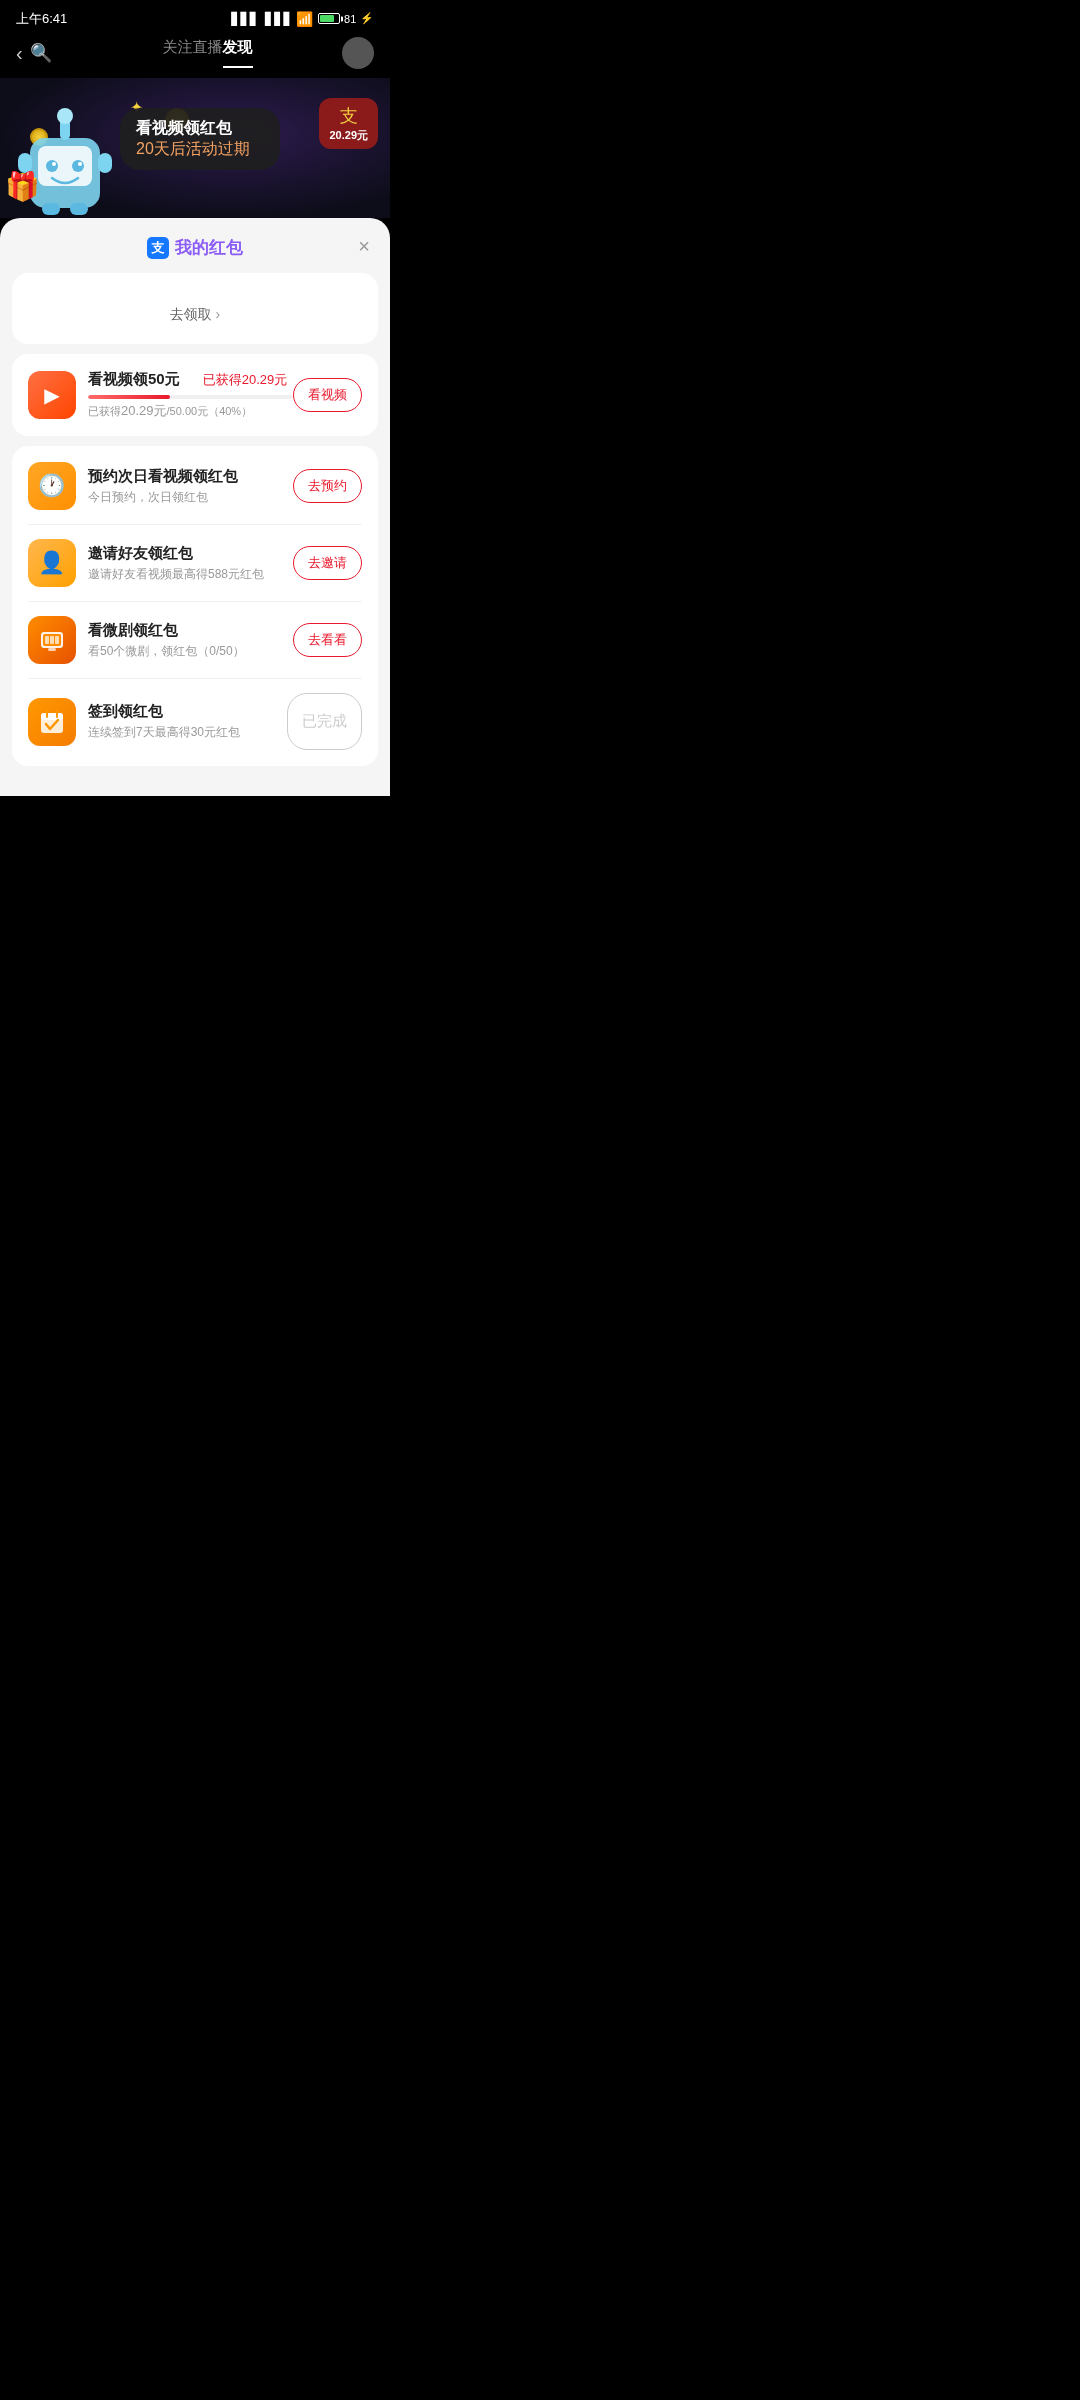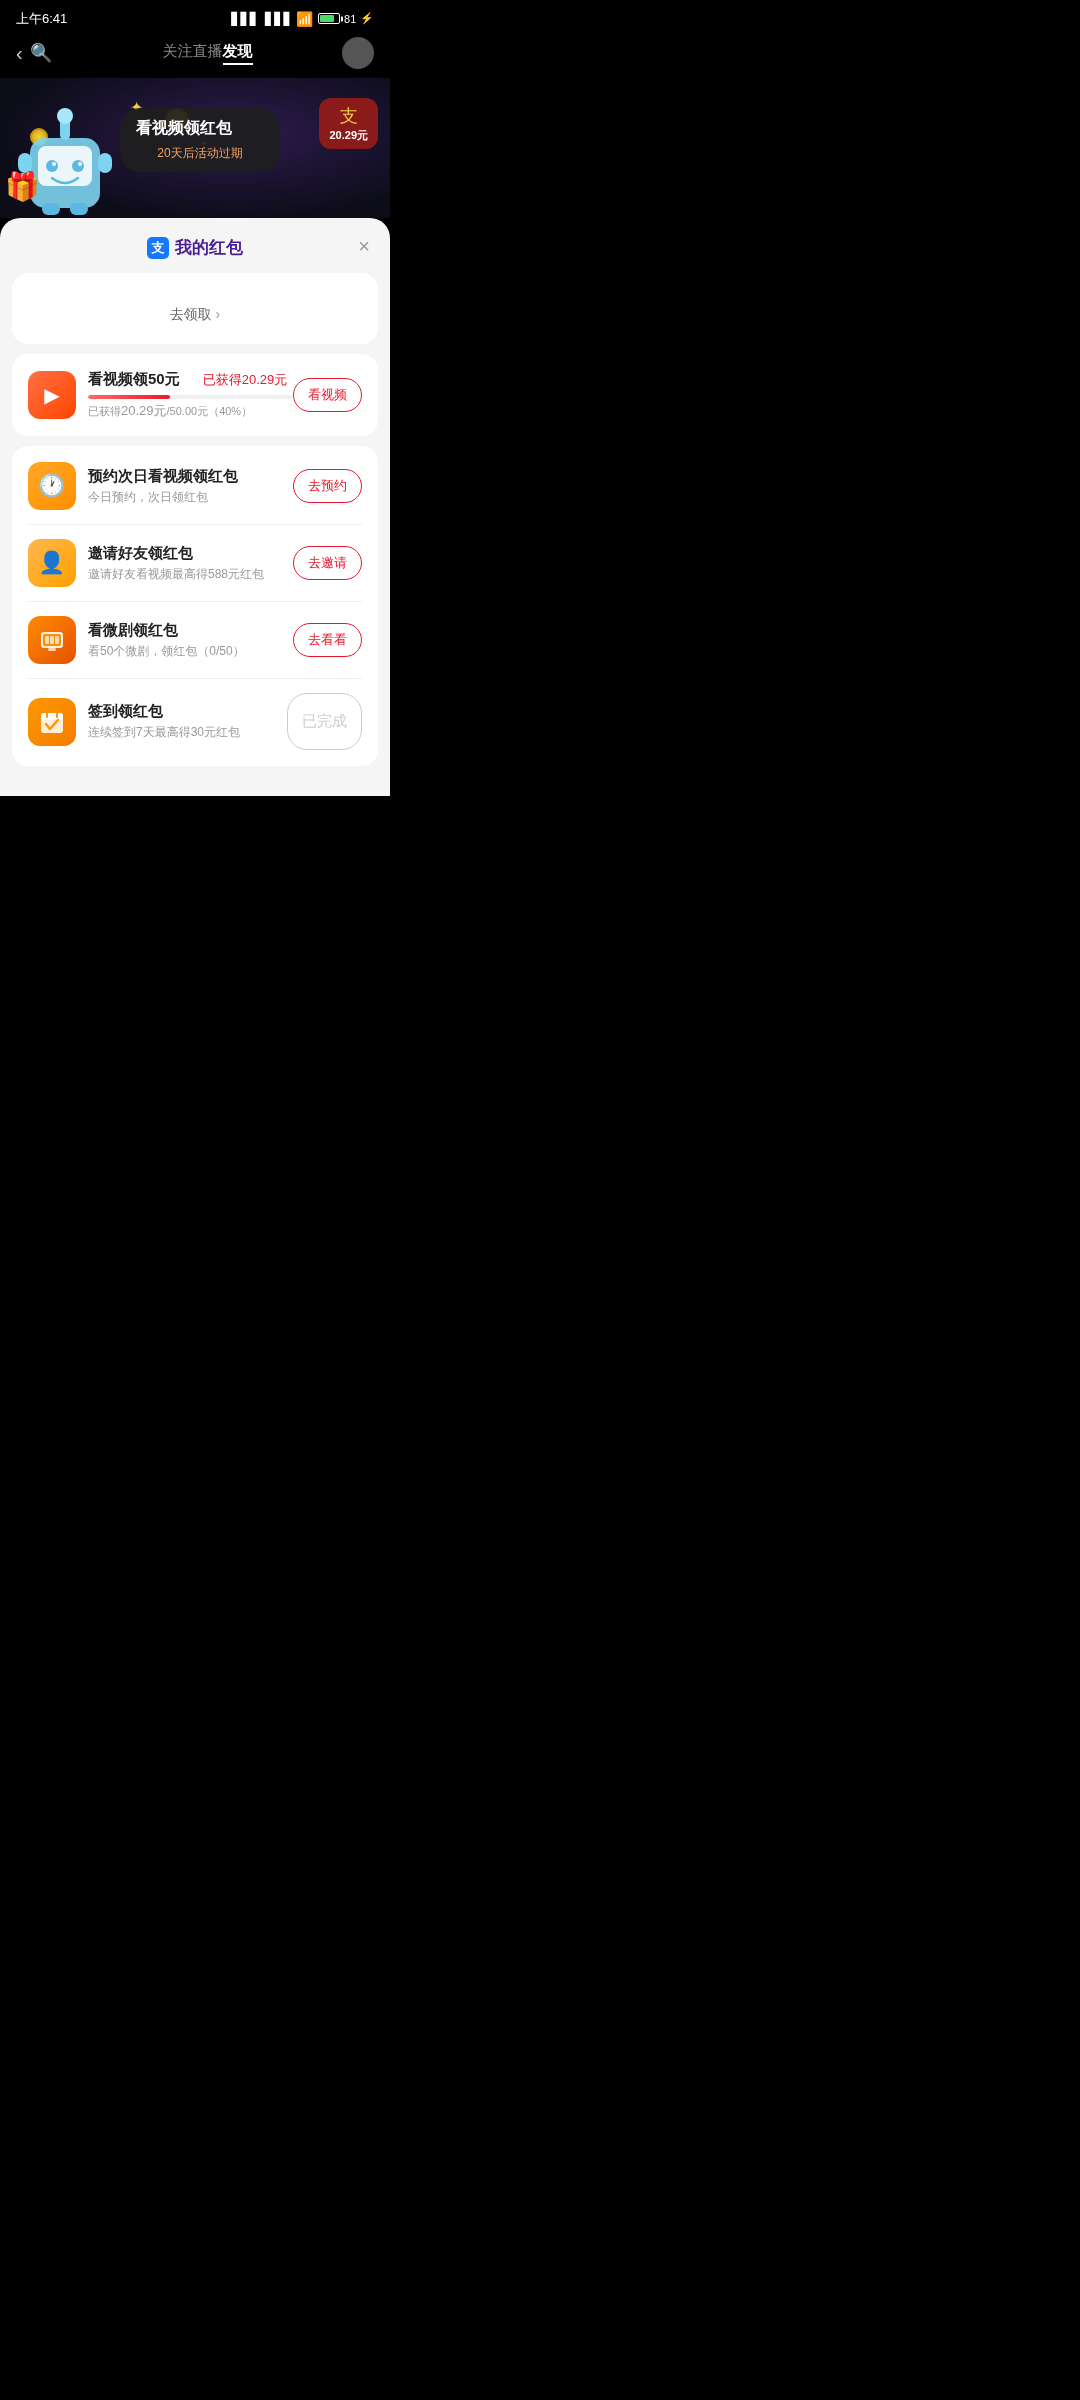--- a/index.html
+++ b/index.html
@@ -89,21 +89,21 @@
     }
     .nav-tab {
       color: #888;
       font-size: 15px;
       cursor: pointer;
     }
     .nav-tab.active {
       color: #fff;
       font-weight: 600;
       border-bottom: 2px solid #fff;
-      padding-bottom: 2px;
+      padding-bottom: 9px;
     }
     .nav-avatar {
       width: 32px;
       height: 32px;
       background: #555;
       border-radius: 50%;
     }
 
     
     .banner-area {
@@ -139,23 +139,22 @@
       padding: 10px 16px;
       min-width: 160px;
     }
     .banner-popup-title {
       color: #fff;
       font-size: 16px;
       font-weight: 600;
     }
     .banner-popup-sub {
       color: #f4a261;
-      font-size: 12px;
-      margin-top: 6px;
-      text-align: center;
+      font-size: 16px;
+      margin-top: 0;
     }
 
     .banner-amount-badge {
       position: absolute;
       right: 12px;
       top: 20px;
       background: #8b1a1a;
       border-radius: 12px;
       padding: 6px 10px;
       text-align: center;
@@ -196,21 +195,21 @@
       margin-right: 6px;
     }
     .modal-title-icon span {
       color: #fff;
       font-size: 13px;
       font-weight: 700;
     }
     .modal-title {
       font-size: 17px;
       font-weight: 600;
-      color: #4c1d95;
+      color: #8b5cf6;
     }
     .modal-close {
       position: absolute;
       right: 20px;
       top: 50%;
       transform: translateY(-50%);
       color: #999;
       font-size: 20px;
       cursor: pointer;
     }

